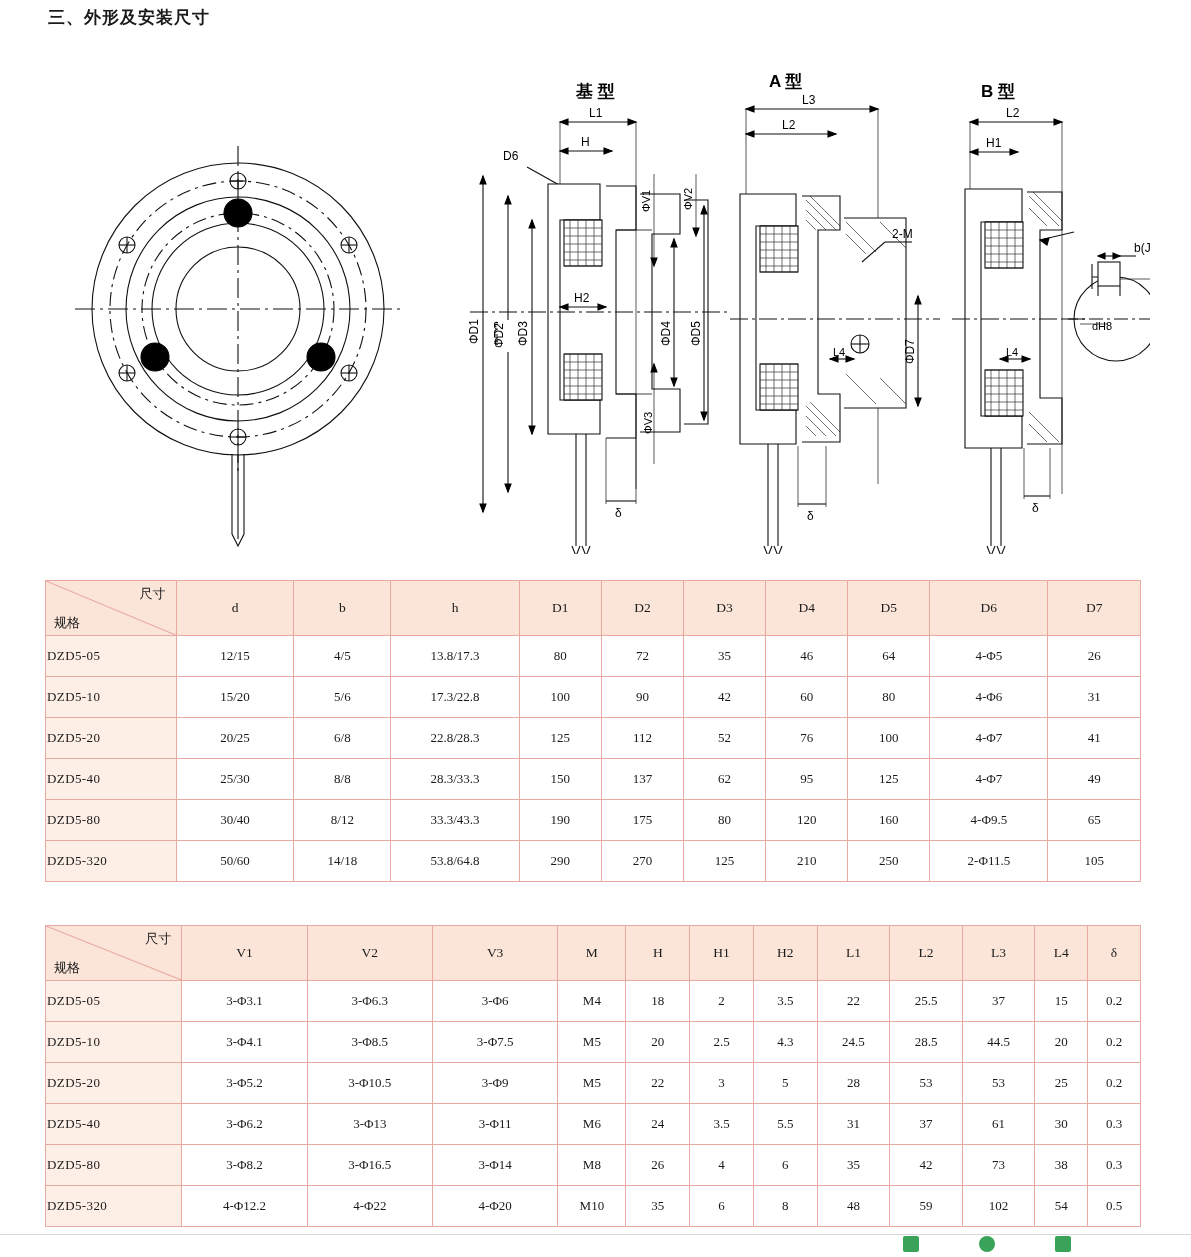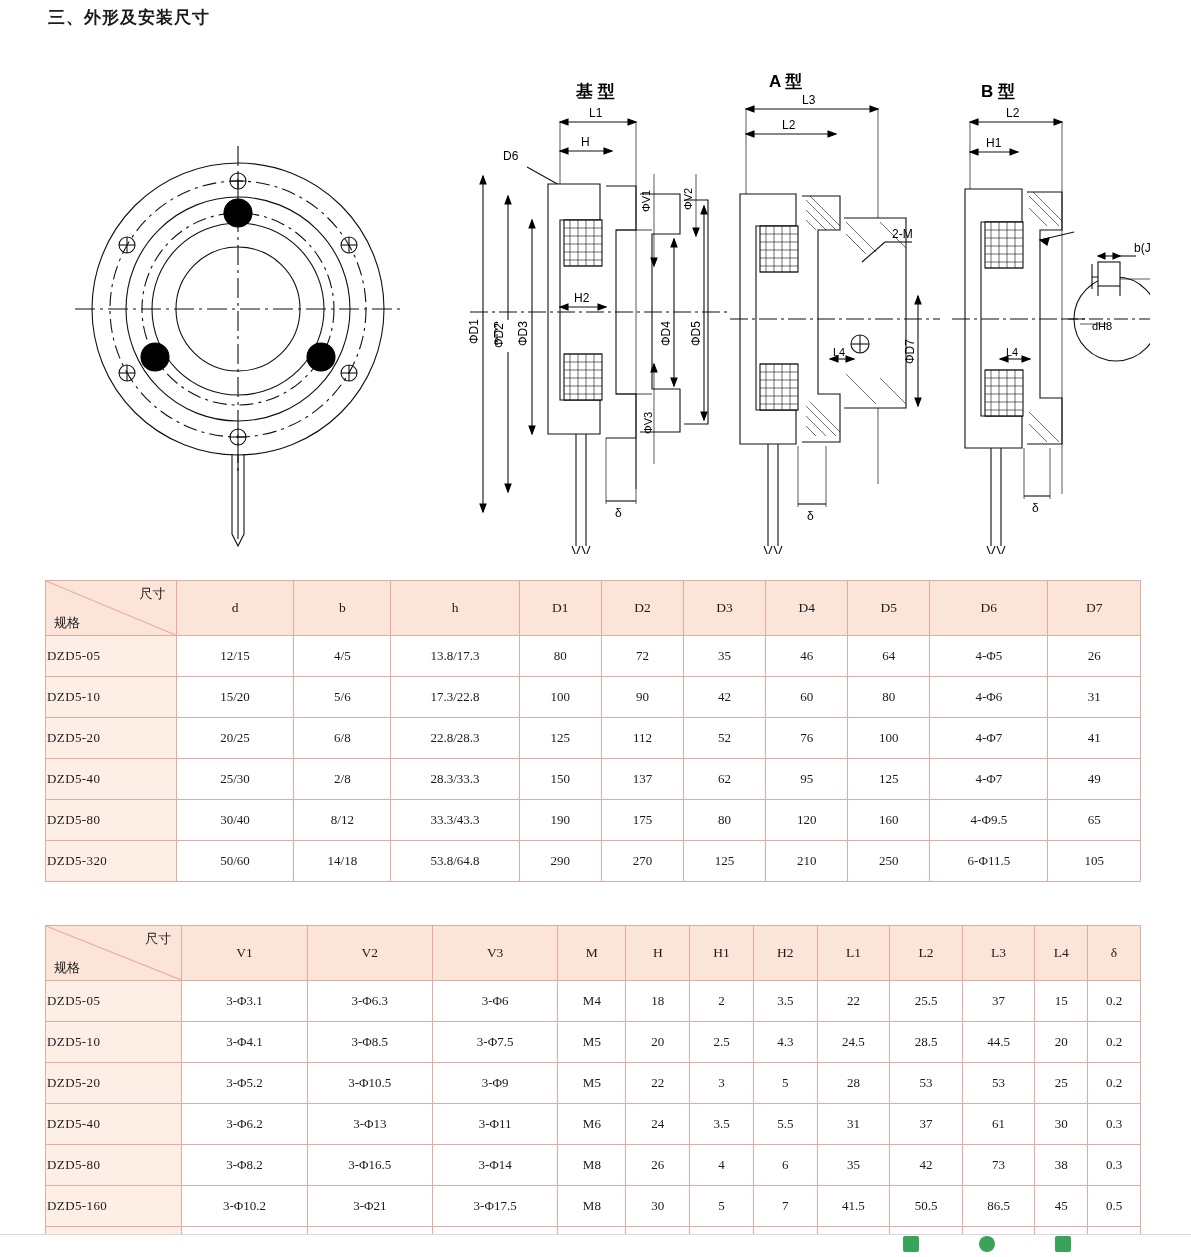--- a/index.html
+++ b/index.html
@@ -452,21 +452,21 @@
           <td>112</td>
           <td>52</td>
           <td>76</td>
           <td>100</td>
           <td>4-Φ7</td>
           <td>41</td>
         </tr>
         <tr>
           <td>DZD5-40</td>
           <td>25/30</td>
-          <td>2/8</td>
+          <td>8/8</td>
           <td>28.3/33.3</td>
           <td>150</td>
           <td>137</td>
           <td>62</td>
           <td>95</td>
           <td>125</td>
           <td>4-Φ7</td>
           <td>49</td>
         </tr>
         <tr>
@@ -485,21 +485,21 @@
         <tr>
           <td>DZD5-320</td>
           <td>50/60</td>
           <td>14/18</td>
           <td>53.8/64.8</td>
           <td>290</td>
           <td>270</td>
           <td>125</td>
           <td>210</td>
           <td>250</td>
-          <td>6-Φ11.5</td>
+          <td>2-Φ11.5</td>
           <td>105</td>
         </tr>
       </tbody>
     </table>
   </div>
 
   <div class="tbl-wrap" id="table2-wrap">
     <table>
       <colgroup>
         <col style="width:124px">
@@ -609,35 +609,20 @@
           <td>26</td>
           <td>4</td>
           <td>6</td>
           <td>35</td>
           <td>42</td>
           <td>73</td>
           <td>38</td>
           <td>0.3</td>
         </tr>
         <tr>
-          <td>DZD5-160</td>
-          <td>3-Φ10.2</td>
-          <td>3-Φ21</td>
-          <td>3-Φ17.5</td>
-          <td>M8</td>
-          <td>30</td>
-          <td>5</td>
-          <td>7</td>
-          <td>41.5</td>
-          <td>50.5</td>
-          <td>86.5</td>
-          <td>45</td>
-          <td>0.5</td>
-        </tr>
-        <tr>
           <td>DZD5-320</td>
           <td>4-Φ12.2</td>
           <td>4-Φ22</td>
           <td>4-Φ20</td>
           <td>M10</td>
           <td>35</td>
           <td>6</td>
           <td>8</td>
           <td>48</td>
           <td>59</td>

